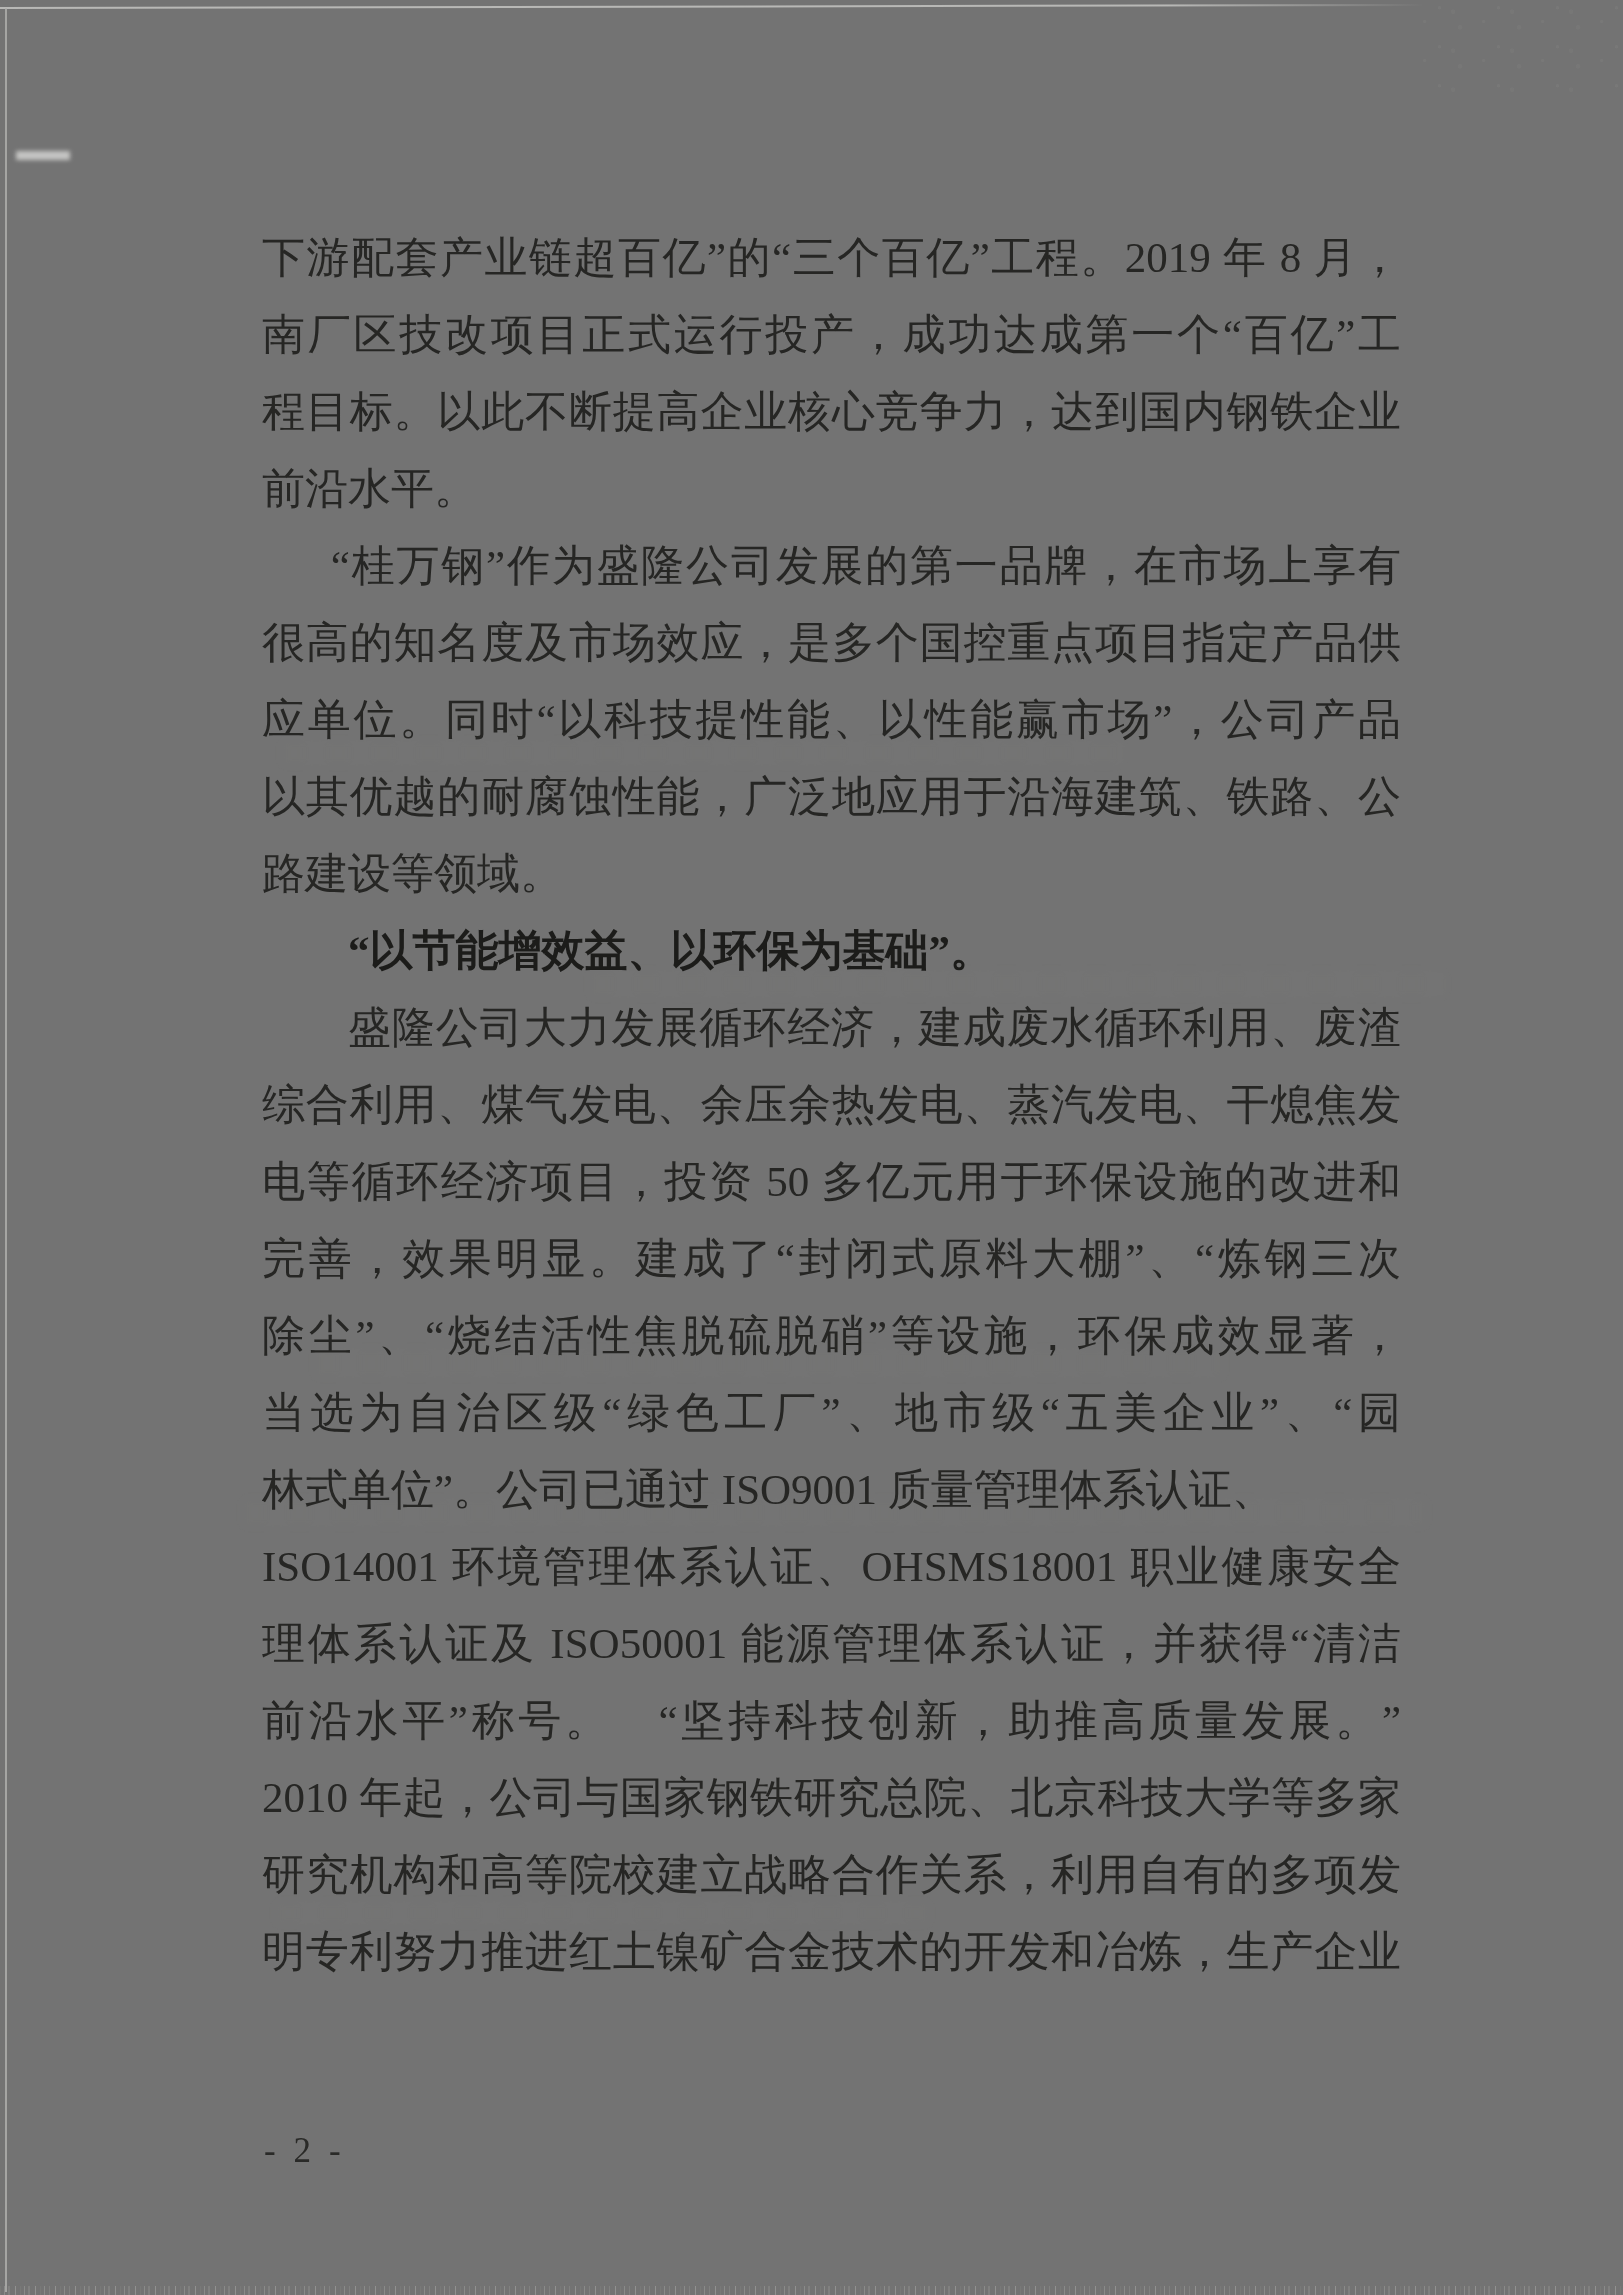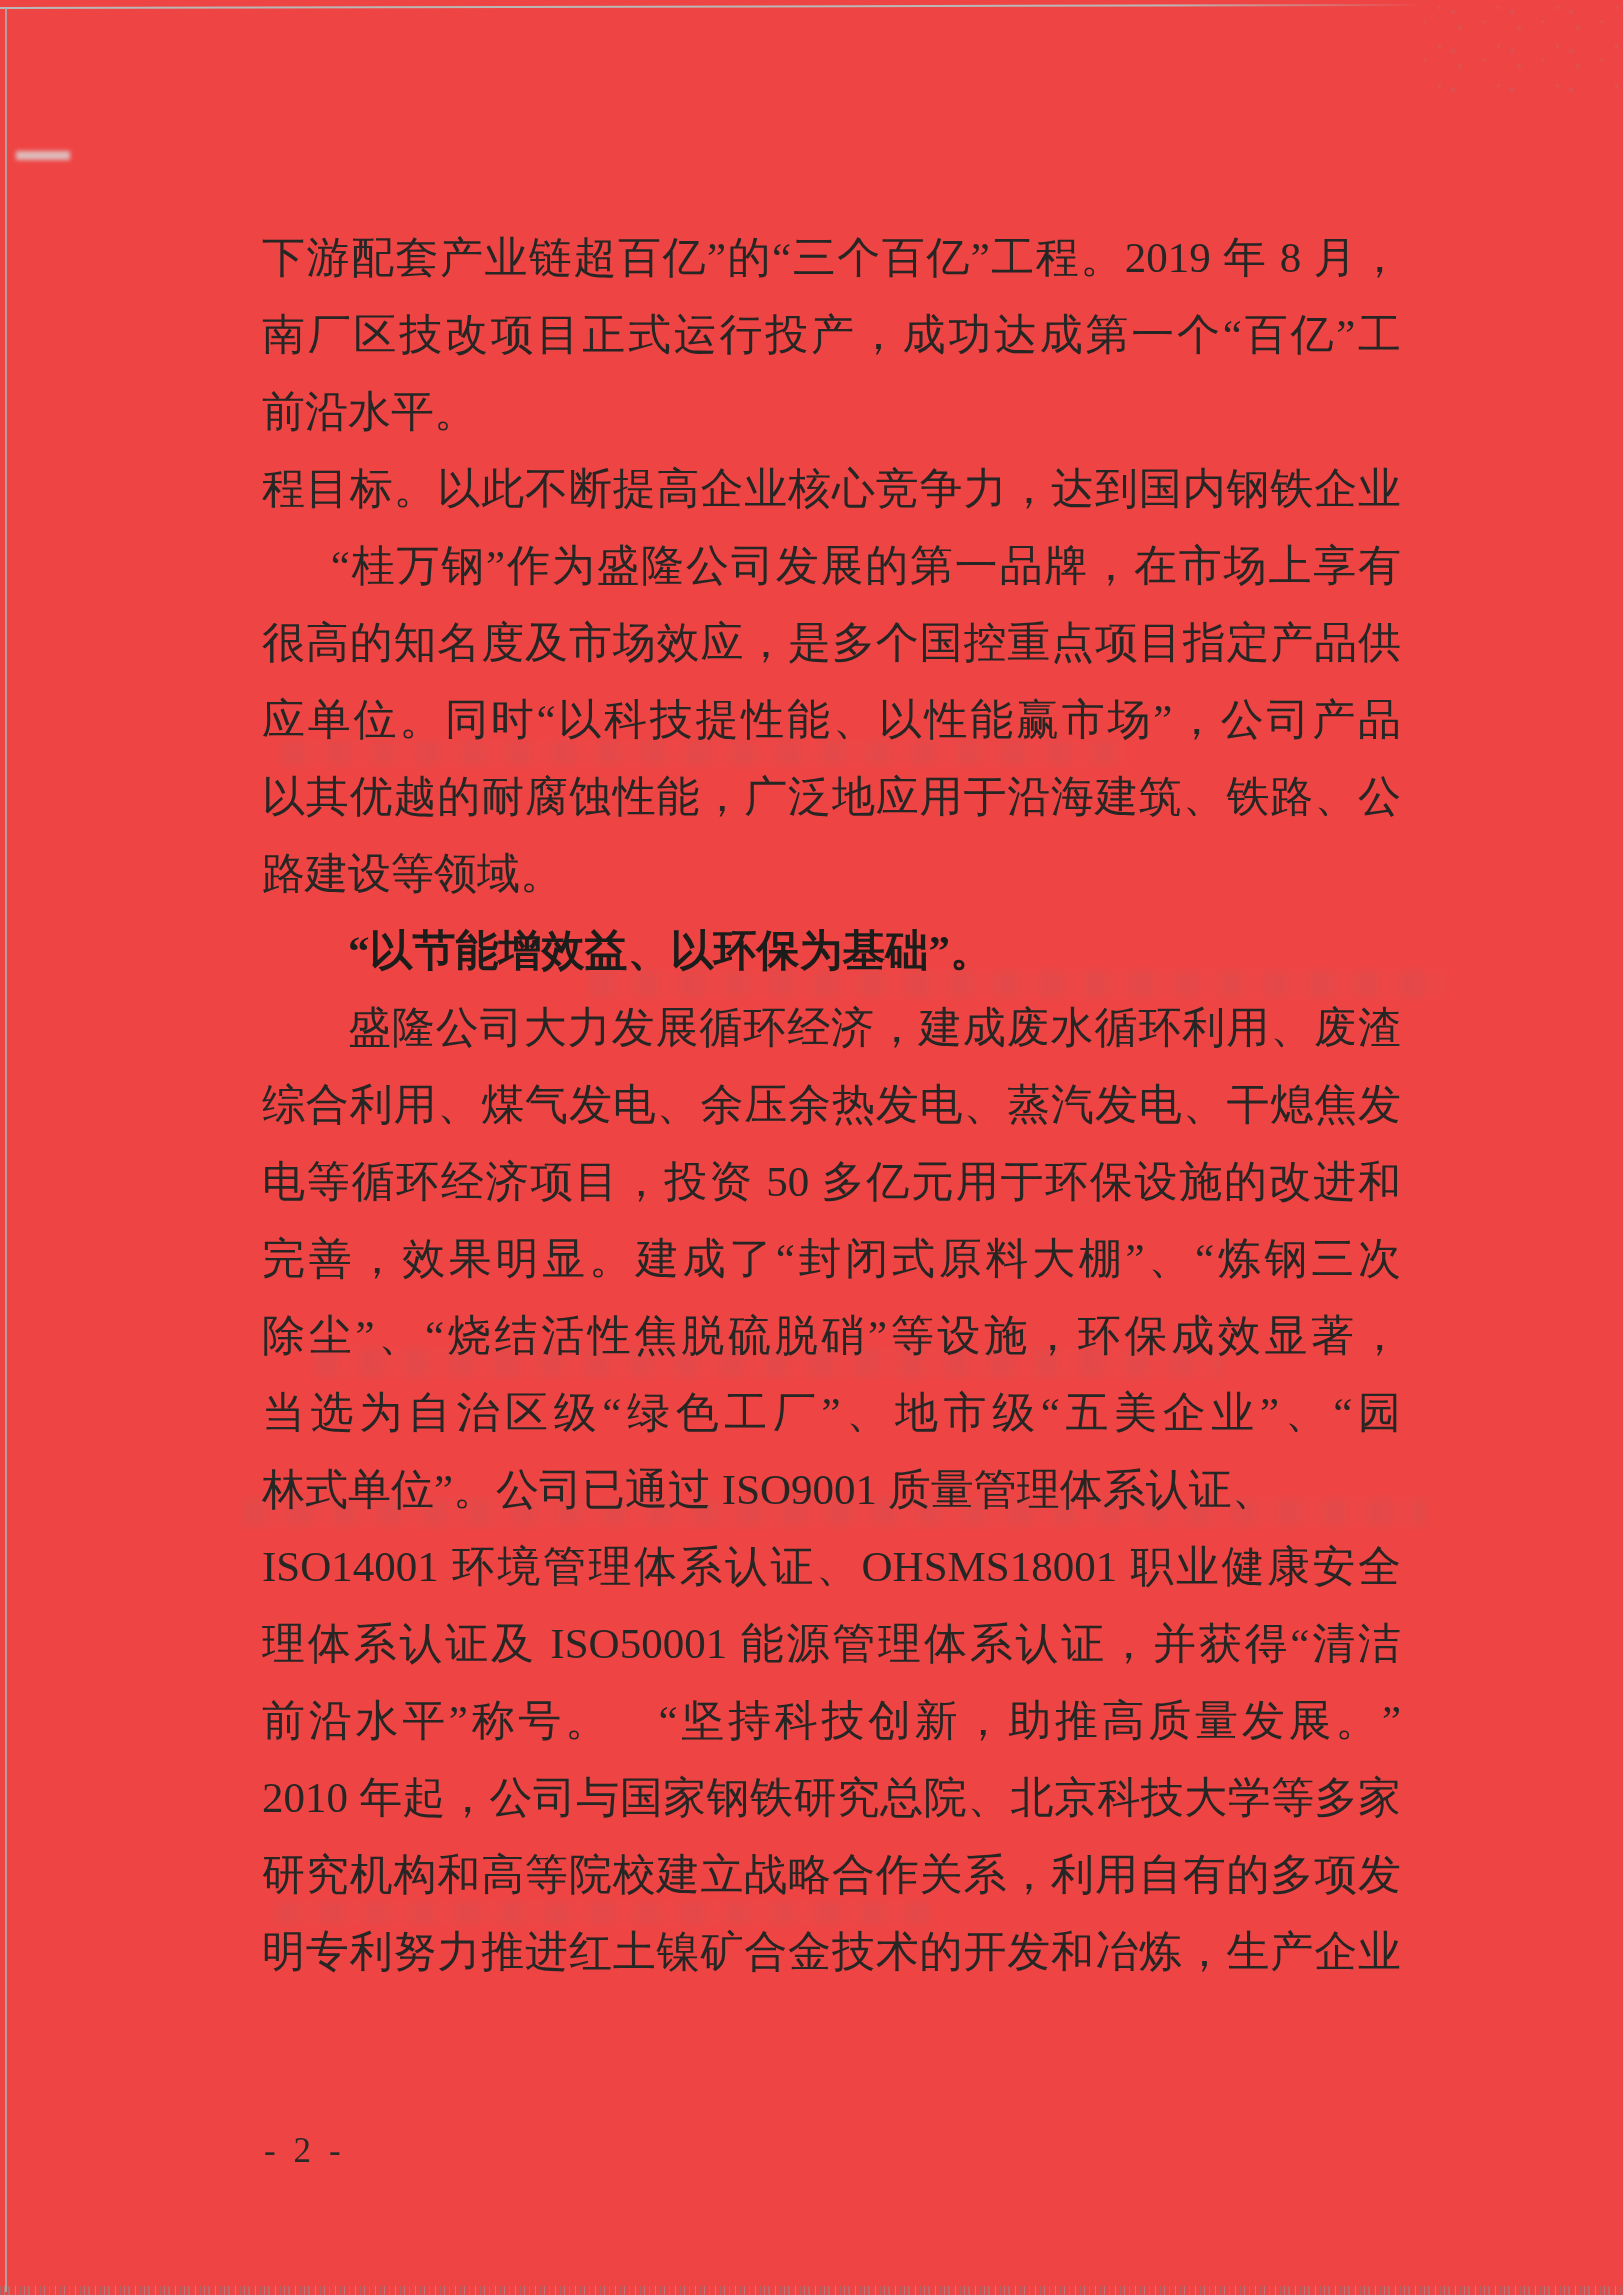--- a/index.html
+++ b/index.html
@@ -12,21 +12,21 @@
     height: 2295px;
     background: #ffffff;
     position: relative;
     overflow: hidden;
   }
   .page {
     position: absolute;
     left: 0; top: 0;
     width: 1623px;
     height: 2295px;
-    background: #ef4444;
+    background: #737373;
   }
   
   .edge-top {
     position: absolute;
     left: 0; top: 6.5px;
     width: 1424px; height: 2px;
     background: linear-gradient(90deg, #b8b8b6 0 82%, rgba(184,184,182,0) 100%);
     transform: rotate(-0.12deg);
     transform-origin: left center;
   }
@@ -132,22 +132,22 @@
 
   <div class="ghost ghost-1"></div>
   <div class="ghost ghost-2"></div>
   <div class="ghost ghost-3"></div>
   <div class="ghost ghost-4"></div>
   <div class="ghost ghost-5"></div>
 
   <main class="text-block" id="text-block">
       <div class="line fill">下游配套产业链超百亿”的“三个百亿”工程。2019 年 8 月，</div>
       <div class="line fill">南厂区技改项目正式运行投产，成功达成第一个“百亿”工</div>
+      <div class="line fill">程目标。以此不断提高企业核心竞争力，达到国内钢铁企业</div>
       <div class="line">前沿水平。</div>
-      <div class="line fill">程目标。以此不断提高企业核心竞争力，达到国内钢铁企业</div>
       <div class="line fill" style="text-indent: 1.6em;">“桂万钢”作为盛隆公司发展的第一品牌，在市场上享有</div>
       <div class="line fill">很高的知名度及市场效应，是多个国控重点项目指定产品供</div>
       <div class="line fill">应单位。同时“以科技提性能、以性能赢市场”，公司产品</div>
       <div class="line fill">以其优越的耐腐蚀性能，广泛地应用于沿海建筑、铁路、公</div>
       <div class="line">路建设等领域。</div>
       <div class="line bold" style="text-indent: 2em;">“以节能增效益、以环保为基础”。</div>
       <div class="line fill" style="text-indent: 2em;">盛隆公司大力发展循环经济，建成废水循环利用、废渣</div>
       <div class="line fill">综合利用、煤气发电、余压余热发电、蒸汽发电、干熄焦发</div>
       <div class="line fill">电等循环经济项目，投资 50 多亿元用于环保设施的改进和</div>
       <div class="line fill">完善，效果明显。建成了“封闭式原料大棚”、“炼钢三次</div>

